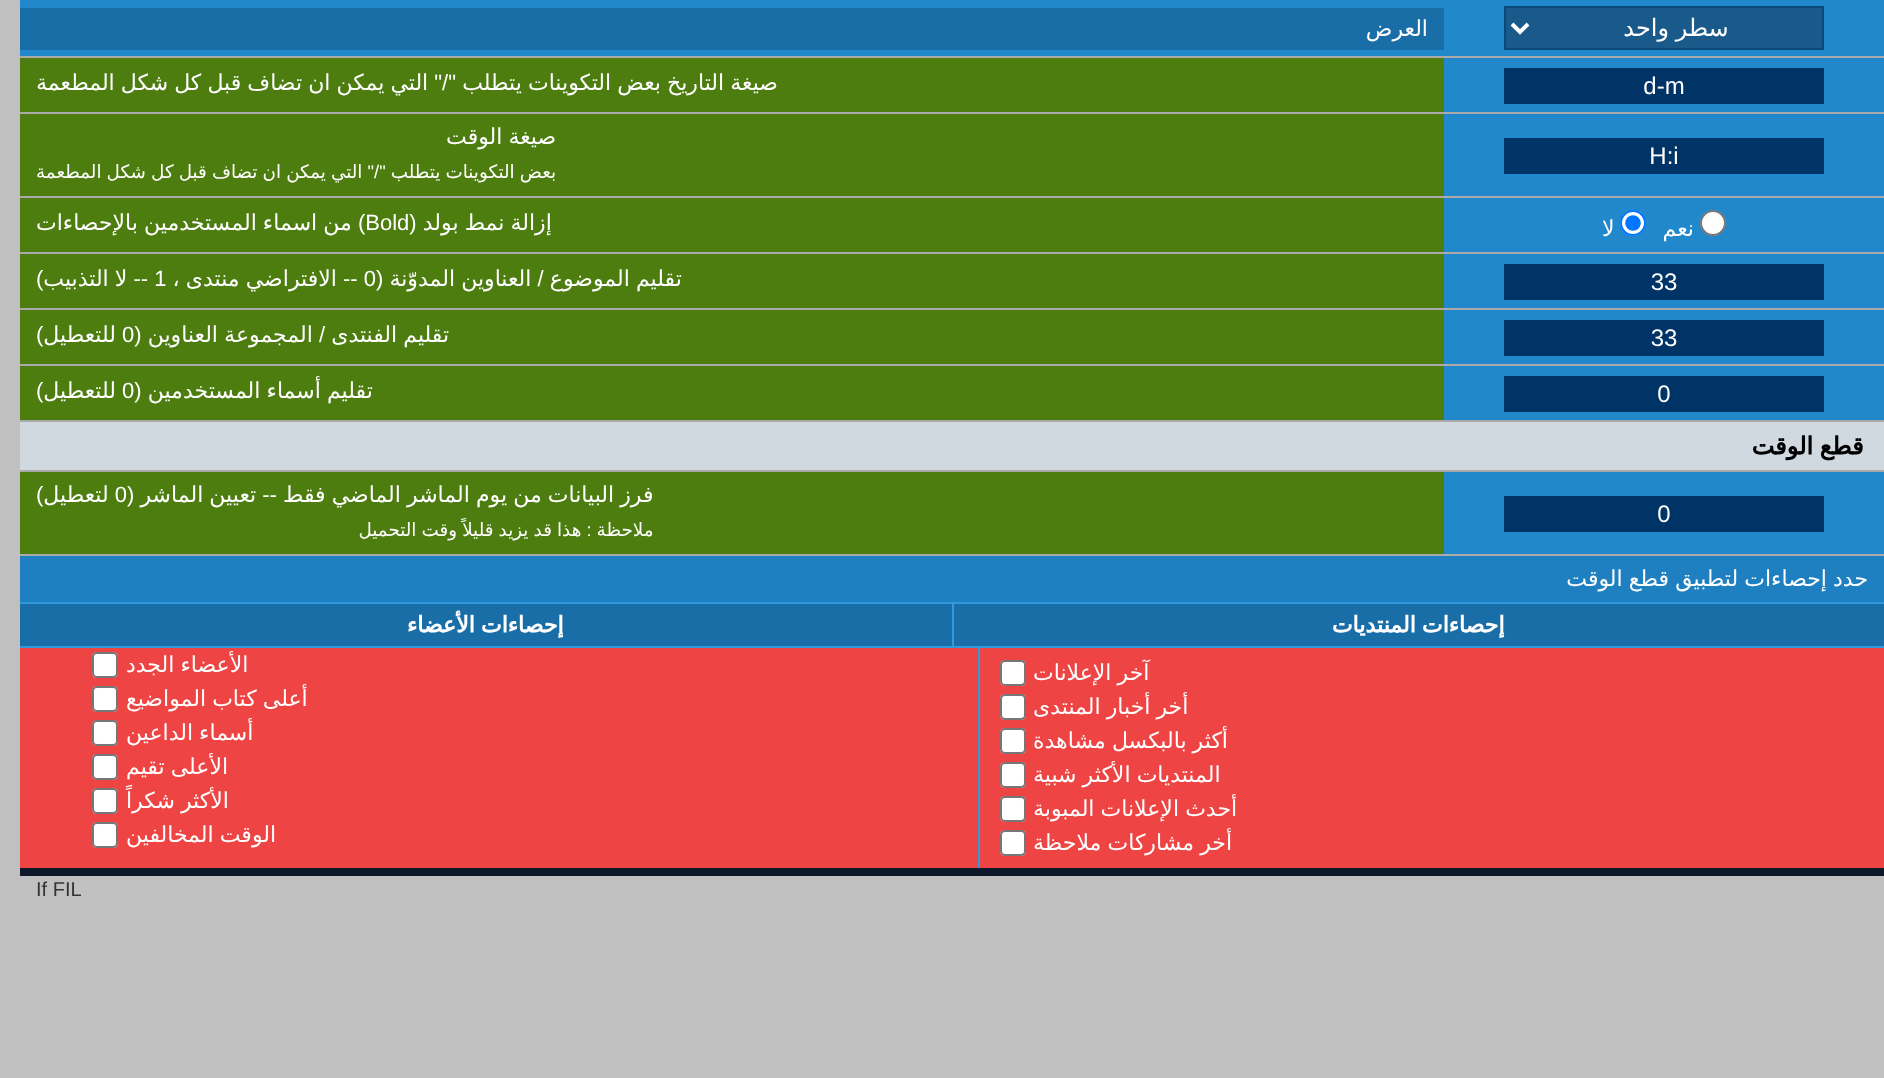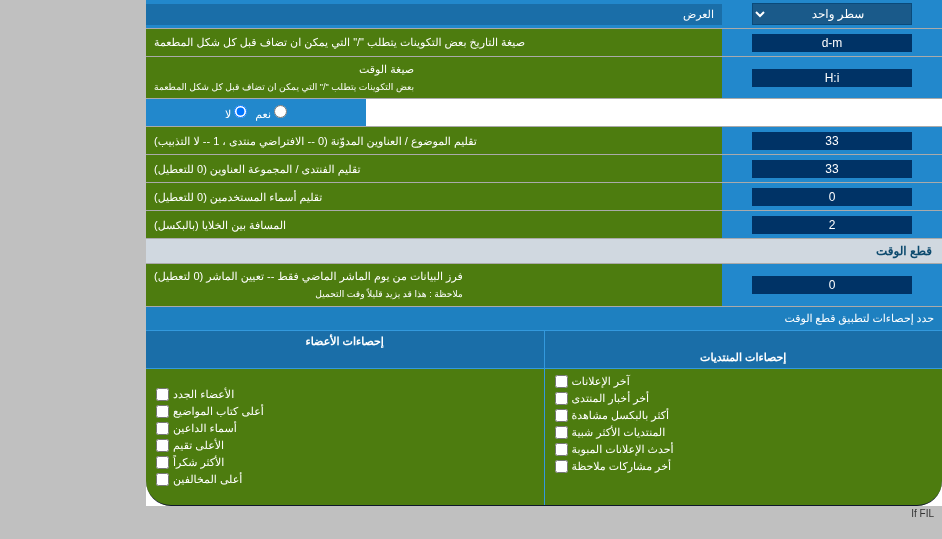--- a/index.html
+++ b/index.html
@@ -3,21 +3,21 @@
   <meta charset="utf-8">
   <style>
     * { box-sizing: border-box; margin: 0; padding: 0; }
     body {
       font-family: Arial, Tahoma, sans-serif;
       background: #c0c0c0;
       direction: rtl;
       font-size: 12px;
     }
     .container {
-      width: 796px;
+      width: 932px;
       background: #fff;
     }
     .row {
       display: flex;
       flex-direction: row-reverse;
       border-bottom: 1px solid #aaa;
       min-height: 28px;
     }
     .label-cell {
       background: #4d7c0f;
@@ -45,21 +45,21 @@
       color: #fff;
       border: none;
       padding: 2px 6px;
       font-size: 12px;
       width: 160px;
       text-align: center;
       direction: ltr;
     }
     .section-header {
       background: #d0d8e0;
-      color: #0c4a6e;
+      color: #000000;
       font-weight: bold;
       padding: 5px 10px;
       text-align: right;
       border-bottom: 1px solid #aaa;
     }
     .radio-cell {
       display: flex;
       align-items: center;
       justify-content: center;
       gap: 8px;
@@ -117,31 +117,30 @@
     .restrict-row {
       background: #1e80c0;
       padding: 5px 8px;
       text-align: right;
       color: #fff;
       font-size: 11px;
       border-bottom: 1px solid #3399dd;
       display: flex;
       flex-direction: row-reverse;
       align-items: center;
-      font-family: Liberation Serif, serif;
     }
     .restrict-label {
       flex: 1;
     }
     .bottom-note {
       background: #c0c0c0;
       color: #333;
       font-size: 10px;
       padding: 2px 8px;
-      text-align: right;
+      text-align: left;
       direction: rtl;
     }
   </style>
 </head>
 <body>
 
 <div class="container">
 
   <div class="top-row">
     <div class="top-label">العرض</div>
@@ -167,20 +166,23 @@
   <div class="row">
     <div class="label-cell">
       <span>صيغة الوقت<br><small>بعض التكوينات يتطلب "/" التي يمكن ان تضاف قبل كل شكل المطعمة</small></span>
     </div>
     <div class="input-cell">
       <input class="input-field" type="text" value="H:i" style="">
     </div>
   </div>
 
   <div class="row">
+    <div class="label-cell">
+      <span>إزالة نمط بولد (Bold) من اسماء المستخدمين بالإحصاءات</span>
+    </div>
     <div class="input-cell radio-cell">
       <label class="radio-label">
         <input type="radio" name="bold_remove" value="yes" style="">
         نعم
       </label>
       <label class="radio-label">
         <input type="radio" name="bold_remove" value="no" checked="" style="">
         لا
       </label>
     </div>
@@ -206,56 +208,48 @@
 
   <div class="row">
     <div class="label-cell">
       <span>تقليم أسماء المستخدمين (0 للتعطيل)</span>
     </div>
     <div class="input-cell">
       <input class="input-field" type="text" value="0" style="">
     </div>
   </div>
 
-  <div class="row">
-    <div class="label-cell">
-      <span>المسافة بين الخلايا (بالبكسل)</span>
-    </div>
-    <div class="input-cell">
-      <input class="input-field" type="text" value="2" style="">
-    </div>
-  </div>
 
   <div class="section-header">
     <span>قطع الوقت</span>
   </div>
 
   <div class="row">
     <div class="label-cell">
       <span>فرز البيانات من يوم الماشر الماضي فقط -- تعيين الماشر (0 لتعطيل)<br><small>ملاحظة : هذا قد يزيد قليلاً وقت التحميل</small></span>
     </div>
     <div class="input-cell">
       <input class="input-field" type="text" value="0" style="">
     </div>
   </div>
 
   <div class="restrict-row">
     <span class="restrict-label">حدد إحصاءات لتطبيق قطع الوقت</span>
   </div>
 
-  <div style="background:#4d7c0f; border-bottom:1px solid #0f172a;border-radius:25px;">
+  <div style="background:#ef4444; border-bottom:4px solid #0f172a;">
 
     <div style="display:flex; flex-direction:row-reverse; border-bottom:1px solid #3399dd; background:#1a6ea8;">
       <div style="flex:1; color:#fff; font-weight:bold; font-size:11px; padding:4px 8px; text-align:center; border-right:1px solid #3399dd;">إحصاءات الأعضاء</div>
-      <div style="flex:1; color:#fff; font-weight:bold; font-size:11px; padding:4px 8px; text-align:center;margin-top:16px;">إحصاءات المنتديات</div>
+      <div style="flex:1; color:#fff; font-weight:bold; font-size:11px; padding:4px 8px; text-align:center;">إحصاءات المنتديات</div>
     </div>
 
     <div style="display:flex; flex-direction:row-reverse;">
 
-      <div style="flex:1; padding:17px 10px; border-right:1px solid #3399dd;">
+      <div style="flex:1; padding:0 10px; border-right:1px solid #3399dd;margin-left:26px;">
         <div class="checkbox-item">
           <input type="checkbox" style="">
           <span>الأعضاء الجدد</span>
         </div>
         <div class="checkbox-item">
           <input type="checkbox" style="">
           <span>أعلى كتاب المواضيع</span>
         </div>
         <div class="checkbox-item">
           <input type="checkbox" style="">
@@ -264,21 +258,21 @@
         <div class="checkbox-item">
           <input type="checkbox" style="">
           <span>الأعلى تقيم</span>
         </div>
         <div class="checkbox-item">
           <input type="checkbox" style="">
           <span>الأكثر شكراً</span>
         </div>
         <div class="checkbox-item">
           <input type="checkbox" style="">
-          <span>أعلى المخالفين</span>
+          <span>الوقت المخالفين</span>
         </div>
       </div>
 
       <div style="flex:1; padding:4px 10px;">
         <div class="checkbox-item">
           <input type="checkbox" style="">
           <span>آخر الإعلانات</span>
         </div>
         <div class="checkbox-item">
           <input type="checkbox" style="">

